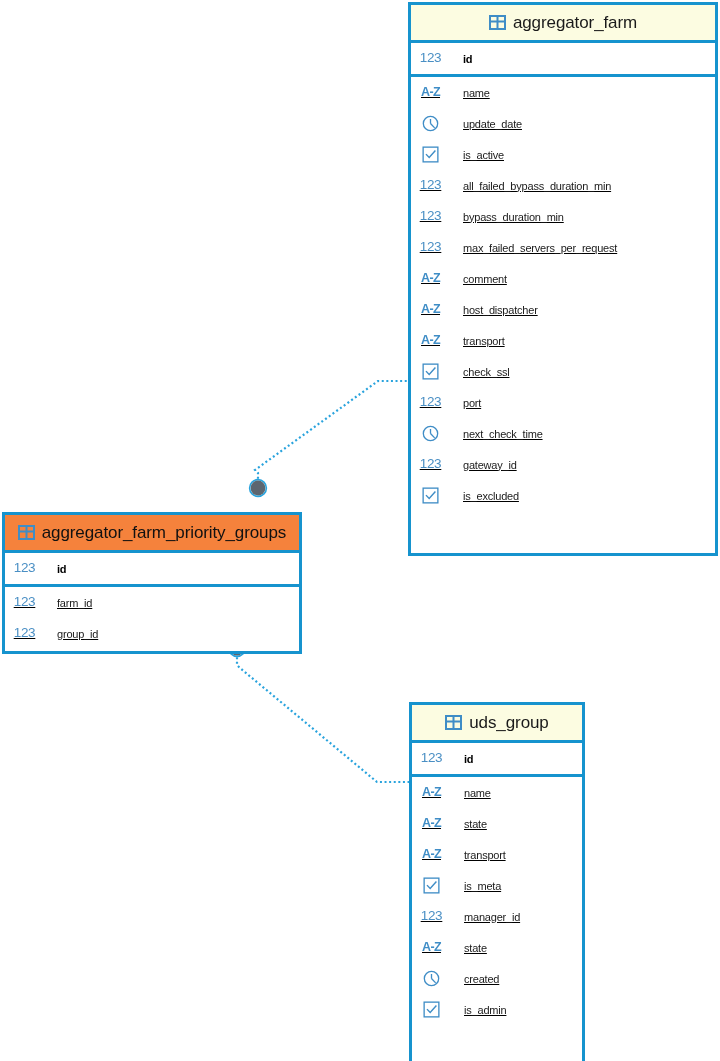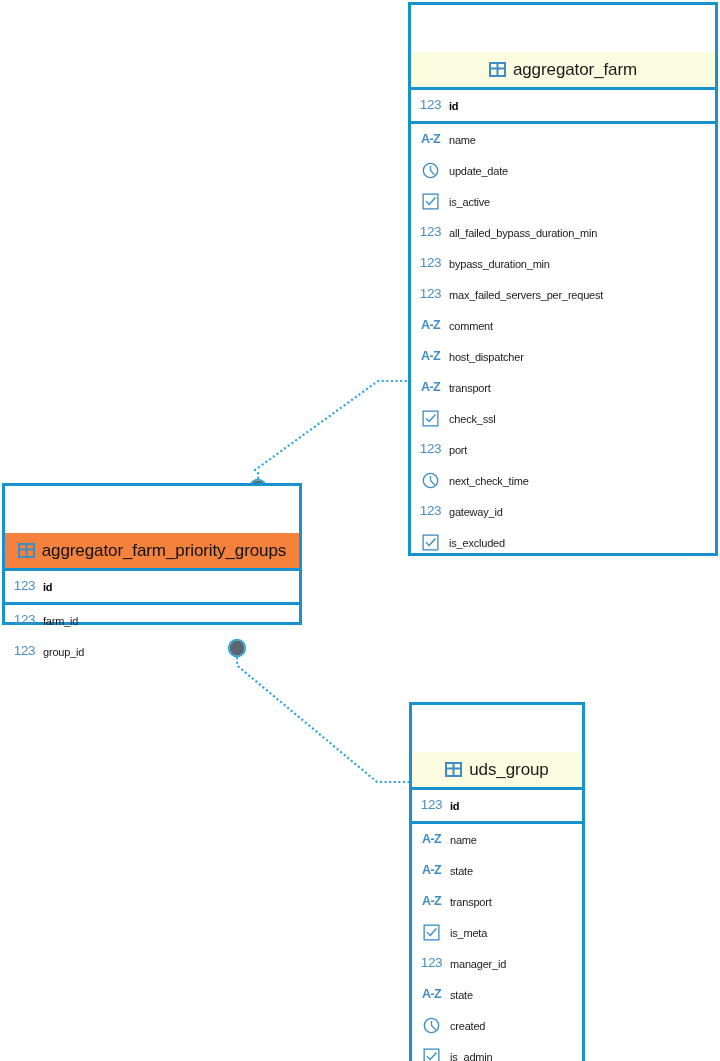--- a/index.html
+++ b/index.html
@@ -35,44 +35,43 @@
   }
   .entity-header {
     display: flex;
     align-items: center;
     justify-content: center;
     gap: 7px;
     height: 38px;
     background: #fcfce1;
     border-bottom: 3px solid #1693ce;
     flex: 0 0 auto;
-    margin-top: 47px;
   }
   .entity-header.accent {
     background: #f5823c;
     border-bottom-color: #1693ce;
   }
   .entity-title {
     font-size: 17px;
     color: #1a1a1a;
     white-space: nowrap;
     letter-spacing: -0.1px;
   }
   .entity-header.accent .entity-title { color: #111111; }
 
   .pk-section {
     border-bottom: 3px solid #1693ce;
     flex: 0 0 auto;
   }
-  .field-section { flex: 1 1 auto; }
+  .field-section { flex: 1 1 auto; text-decoration: underline; }
 
   .field {
     display: flex;
     align-items: center;
-    gap: 8px;
+    gap: 22px;
     height: 31px;
     padding-left: 9px;
   }
   .field-name {
     font-size: 11px;
     color: #1a1a1a;
     white-space: nowrap;
     letter-spacing: -0.2px;
   }
   .field.pk .field-name { font-weight: bold; color: #000000; }
@@ -230,21 +229,21 @@
           <span class="ticon">
             <svg viewBox="0 0 18 18" width="17" height="17">
               <rect x="1.2" y="1.2" width="15.6" height="15.6" fill="none" stroke="#3f8dc6" stroke-width="1.4"></rect>
               <path d="M4.2 8.6 L7.6 12.2 L14.2 4.8" stroke="#3f8dc6" stroke-width="1.5" fill="none"></path>
             </svg>
           </span>
           <span class="field-name">is_excluded</span>
         </div>
       </div>
     </div>
-    <div class="entity" style="left: 2px; top: 483px; width: 300px; height: 142px;">
+    <div class="entity" style="left: 2px; top: 512px; width: 300px; height: 142px;">
       <div class="entity-header accent">
         <svg viewBox="0 0 17 15" width="17" height="15" class="tbl-glyph">
           <rect x="1" y="1" width="15" height="13" fill="none" stroke="#3f8dc6" stroke-width="2"></rect>
           <line x1="1" y1="6.5" x2="16" y2="6.5" stroke="#3f8dc6" stroke-width="2"></line>
           <line x1="8.5" y1="1" x2="8.5" y2="14" stroke="#3f8dc6" stroke-width="2"></line>
         </svg>
         <span class="entity-title">aggregator_farm_priority_groups</span>
       </div>
       <div class="pk-section">
         <div class="field pk">

